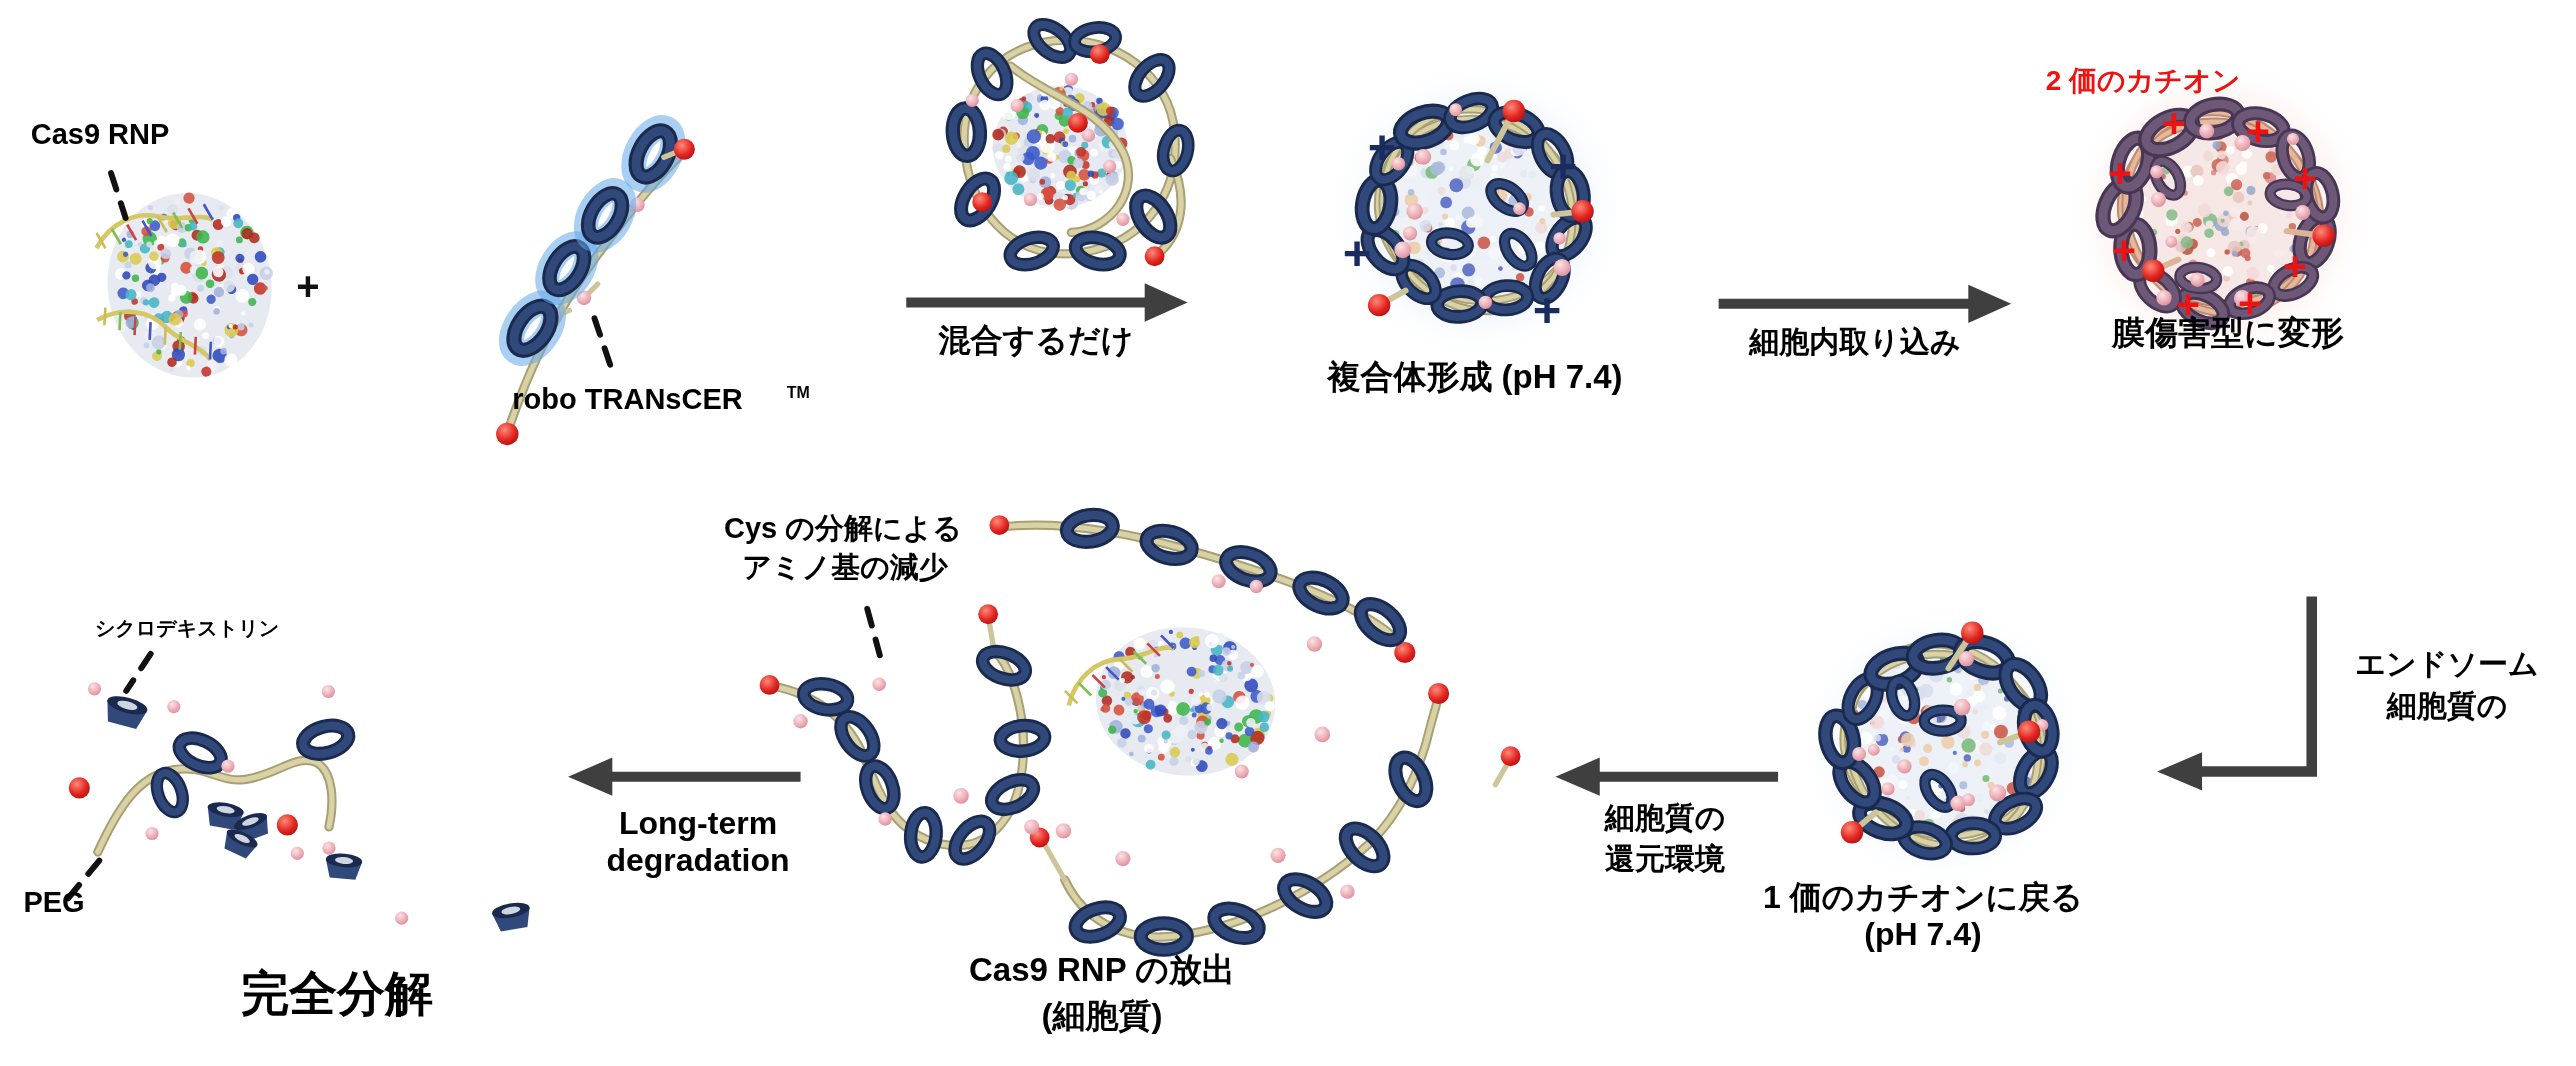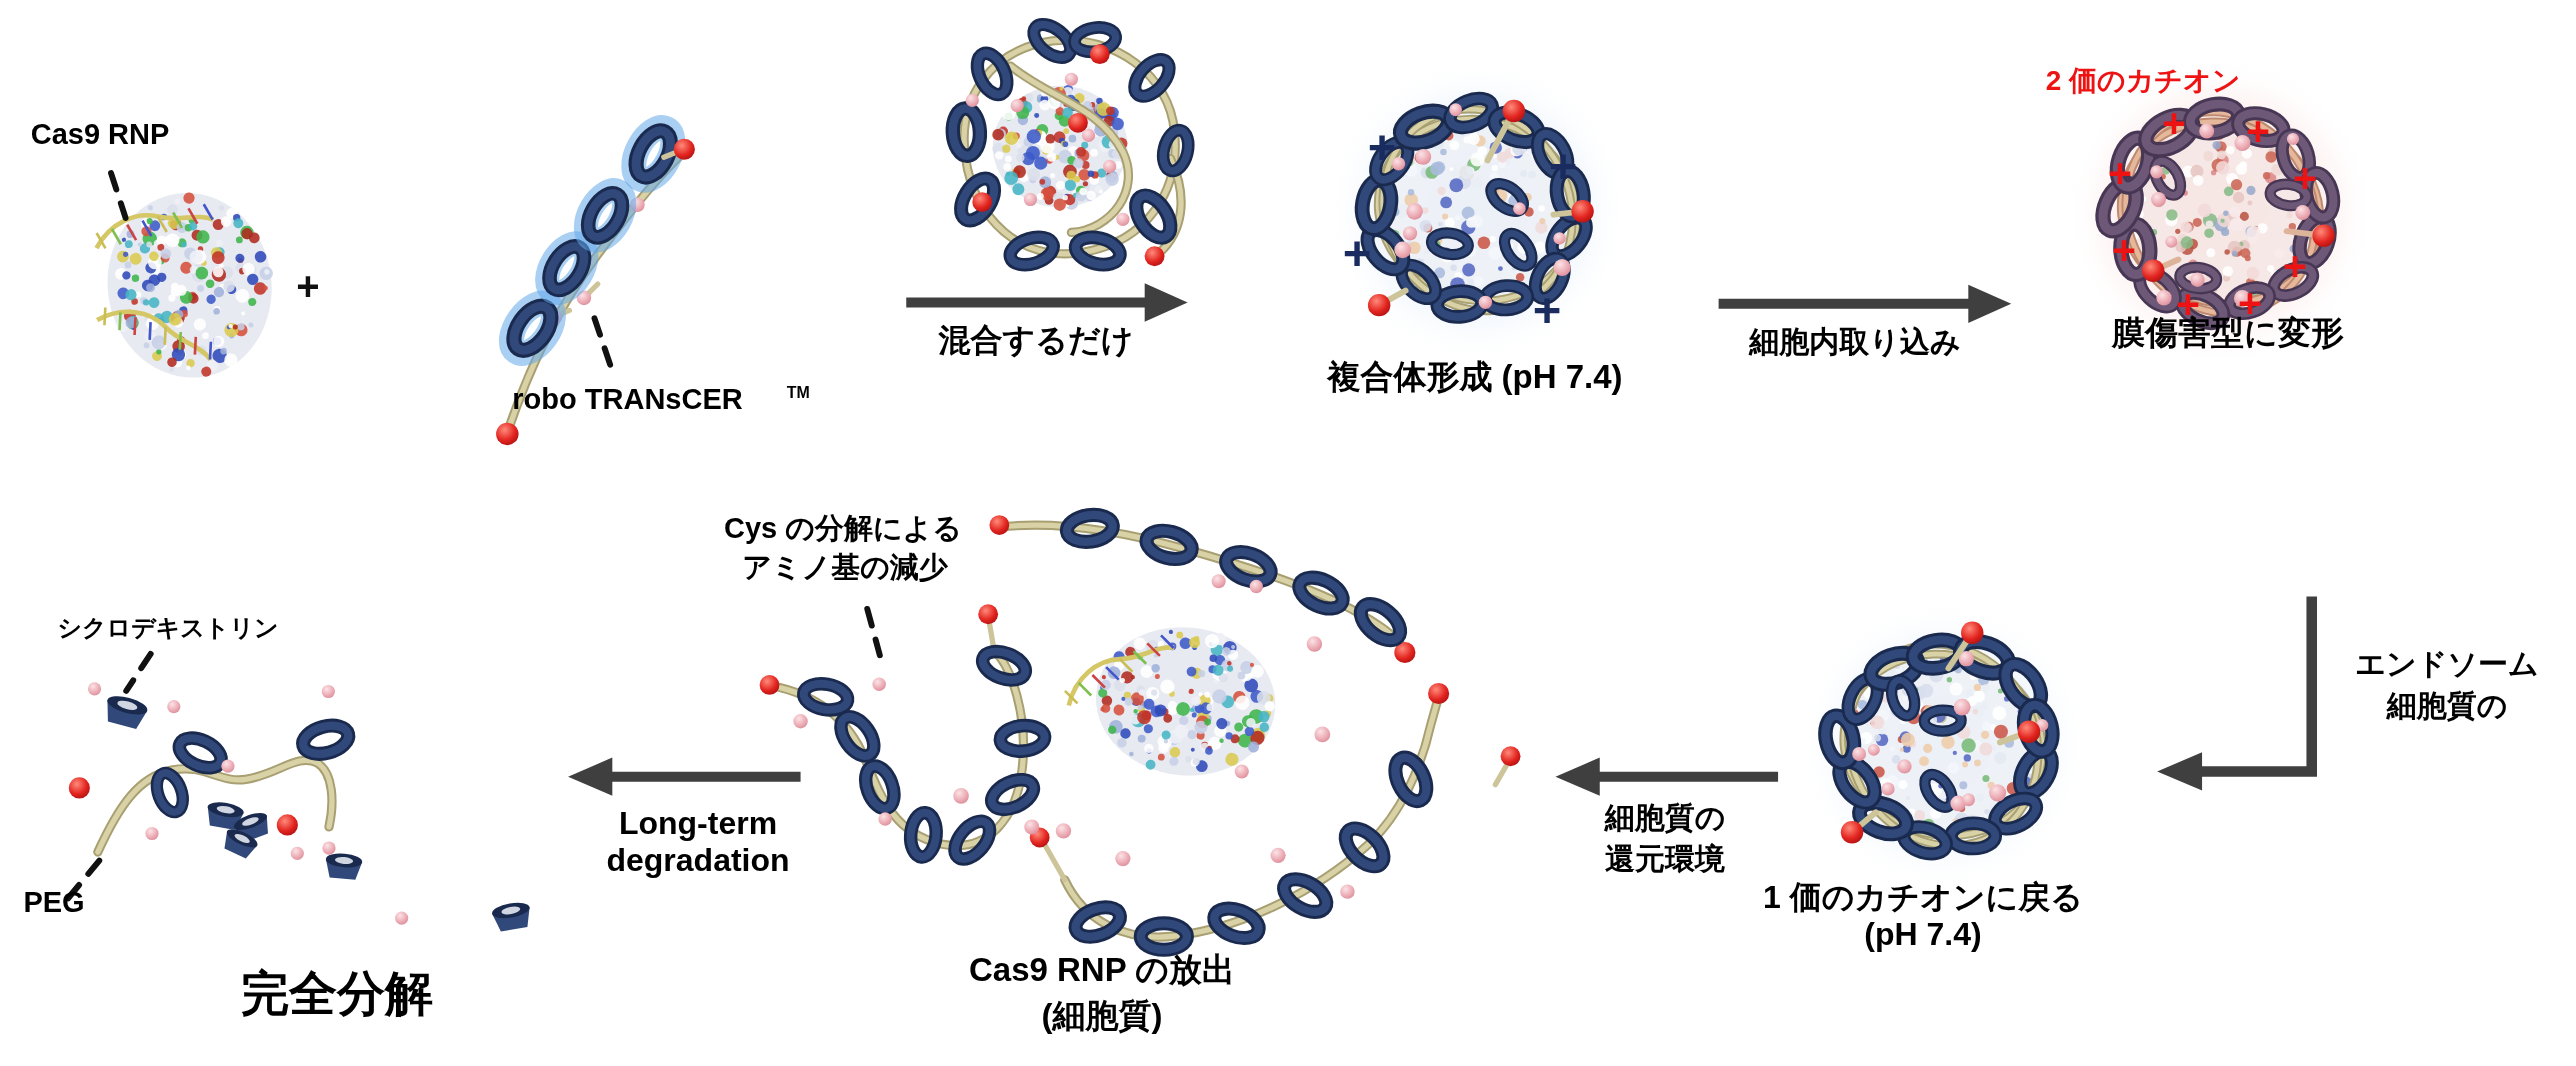--- a/index.html
+++ b/index.html
@@ -1630,21 +1630,21 @@
   <div class="lbl" style="left:1923px;top:898px;font-size:32px">1 価のカチオンに戻る</div>
   <div class="lbl" style="left:1923px;top:935px;font-size:32px">(pH 7.4)</div>
   <div class="lbl" style="left:1665px;top:817px;font-size:30px">細胞質の</div>
   <div class="lbl" style="left:1665px;top:858px;font-size:30px">還元環境</div>
   <div class="lbl" style="left:843px;top:529px;font-size:29px">Cys の分解による</div>
   <div class="lbl" style="left:845px;top:568px;font-size:29px">アミノ基の減少</div>
   <div class="lbl" style="left:1102px;top:970px;font-size:33px">Cas9 RNP の放出</div>
   <div class="lbl" style="left:1102px;top:1016px;font-size:33px">(細胞質)</div>
   <div class="lbl" style="left:698px;top:824px;font-size:32px">Long-term</div>
   <div class="lbl" style="left:698px;top:861px;font-size:32px">degradation</div>
-  <div class="lbl" style="left:168px;top:628px;font-size:24px">シクロデキストリン</div>
+  <div class="lbl" style="left:187px;top:628px;font-size:20px">シクロデキストリン</div>
   <div class="lbl" style="left:54px;top:903px;font-size:29px">PEG</div>
   <div class="lbl" style="left:337px;top:994px;font-size:48px">完全分解</div>
 
   <div class="charge black" style="left:308px;top:286px">+</div>
   <div class="charge navy" style="left:1382px;top:147px">+</div>
   <div class="charge navy" style="left:1563px;top:166px">+</div>
   <div class="charge navy" style="left:1357px;top:253px">+</div>
   <div class="charge navy" style="left:1547px;top:310px">+</div>
   <div class="charge redp" style="left:2174px;top:123px">+</div>
   <div class="charge redp" style="left:2258px;top:131px">+</div>

